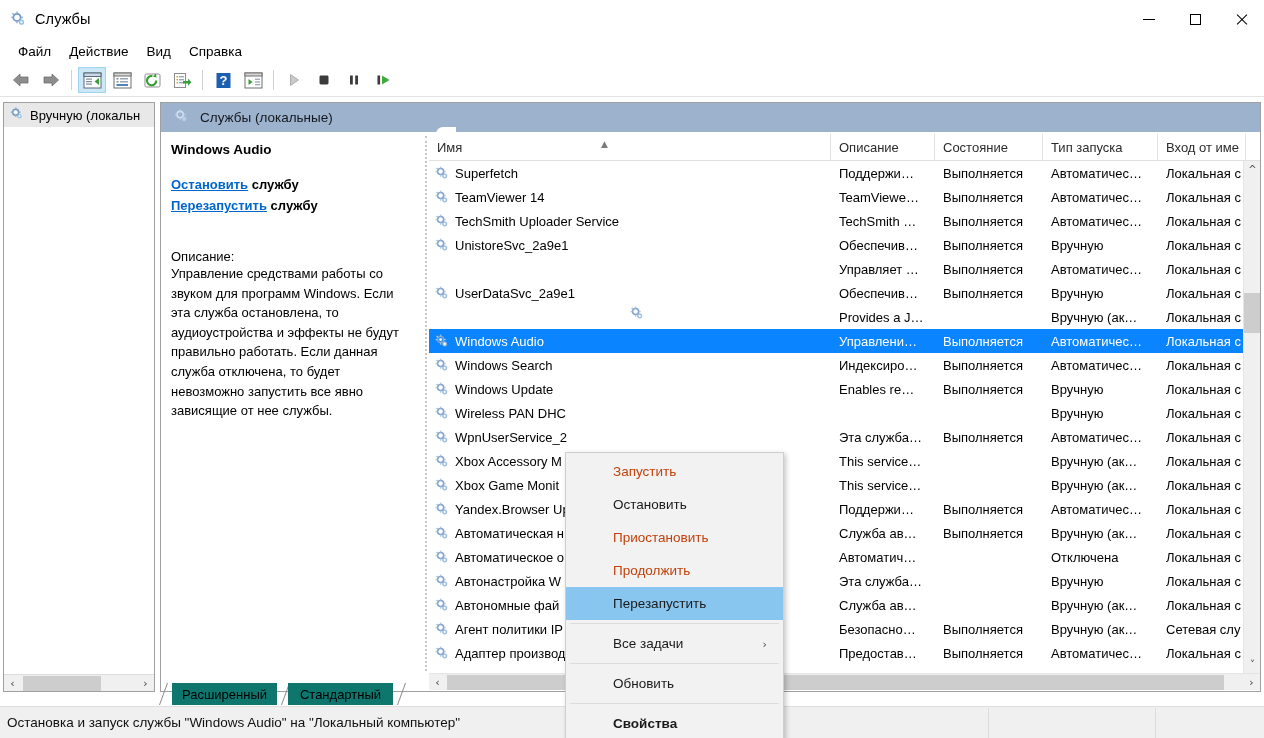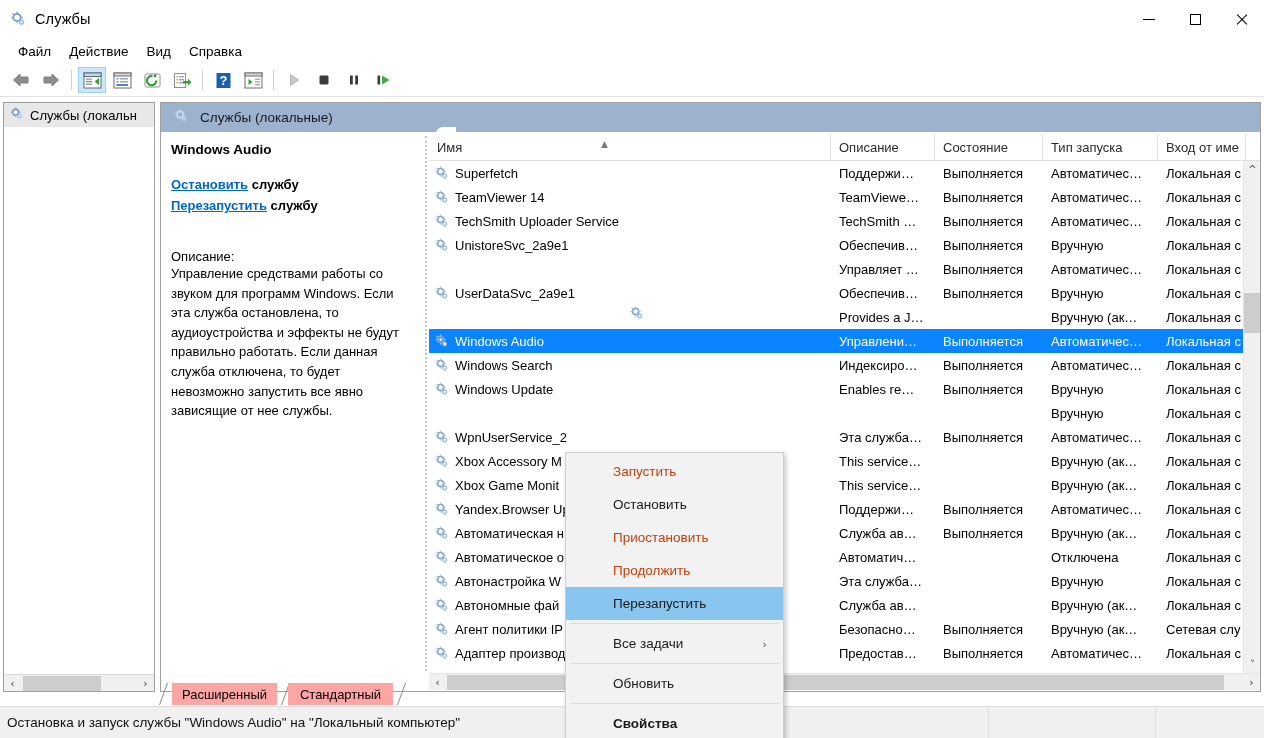--- a/index.html
+++ b/index.html
@@ -236,21 +236,21 @@
   .ctxsep { height: 1px; background: #dcdcdc; margin: 3px 4px; }
 
   
   #tabstrip {
     position: absolute; left: 160px; top: 683px; width: 1101px; height: 22px;
   }
   .vtab {
     position: absolute; top: 0; height: 22px;
     display: flex; align-items: center; justify-content: center;
     font-size: 13px; color: #000;
-    background: #fca5a5;
+    background: #0f766e;
   }
   .vtab .slash {
     position: absolute; right: -9px; top: 0; height: 22px; width: 10px;
     border-right: 1px solid #8a8a8a; transform: skewX(-20deg);
   }
   .vtab .slash-l {
     position: absolute; left: -9px; top: 0; height: 22px; width: 10px;
     border-left: 1px solid #8a8a8a; transform: skewX(-20deg);
   }
 
@@ -422,21 +422,21 @@
             <rect x="7.2" y="1.6" width="1.7" height="2.2"></rect>
             <rect x="7.2" y="11" width="1.7" height="2.2"></rect>
             <rect x="2.2" y="6.6" width="2.2" height="1.7"></rect>
             <rect x="11.7" y="6.6" width="2.2" height="1.7"></rect>
           </g>
           <circle cx="12.5" cy="12.2" r="2.6" fill="#9cc0e0"></circle>
           <circle cx="12.5" cy="12.2" r="1.1" fill="#ffffff"></circle>
           <circle cx="8" cy="7.4" r="1.7" fill="#ffffff"></circle>
         </svg>
       </span>
-      <span>Службы (локальн</span>
+      <span>Вручную (локальн</span>
     </div>
 
     <div id="lefthscroll">
       <div class="hs-arrow">‹</div>
       <div class="hs-thumb"></div>
       <div class="hs-arrow" style="position:absolute;right:0;top:0;">›</div>
     </div>
   </div>
 
   <div id="rightpane">
@@ -802,20 +802,39 @@
               <span>Выполняется</span>
             </div>
             <div class="cell" style="left: 614px; width: 115px;">
               <span>Вручную</span>
             </div>
             <div class="cell" style="left: 729px; width: 88px;">
               <span>Локальная с</span>
             </div>
           </div>
           <div class="row">
+            <div class="cell name" style="left: 0px; width: 402px;">
+              <span style="display: flex; flex: 0 0 17px;">
+                <svg class="svcicon" viewBox="0 0 18 18">
+                  <circle cx="8" cy="7.4" r="3.4" fill="none" stroke="#7ea4cc" stroke-width="1.7"></circle>
+                  <g fill="#a8c4e0">
+                    <rect x="7.2" y="1.8" width="1.6" height="2.1"></rect>
+                    <rect x="7.2" y="11" width="1.6" height="2.1"></rect>
+                    <rect x="2.4" y="6.6" width="2.1" height="1.6"></rect>
+                    <rect x="11.6" y="6.6" width="2.1" height="1.6"></rect>
+                    <rect x="3.4" y="3.1" width="1.6" height="2" transform="rotate(-45 4.2 4.1)"></rect>
+                    <rect x="11" y="9.8" width="1.6" height="2" transform="rotate(-45 11.8 10.8)"></rect>
+                  </g>
+                  <circle cx="12.6" cy="12.3" r="2.5" fill="#bcd3e8" stroke="#7ea4cc" stroke-width=".7"></circle>
+                  <circle cx="12.6" cy="12.3" r="1" fill="#ffffff"></circle>
+                  <circle cx="8" cy="7.4" r="1.6" fill="#ffffff"></circle>
+                </svg>
+              </span>
+              <span>Wireless PAN DHC</span>
+            </div>
             <div class="cell" style="left: 402px; width: 104px;">
               <span></span>
             </div>
             <div class="cell" style="left: 506px; width: 108px;">
               <span></span>
             </div>
             <div class="cell" style="left: 614px; width: 115px;">
               <span>Вручную</span>
             </div>
             <div class="cell" style="left: 729px; width: 88px;">

